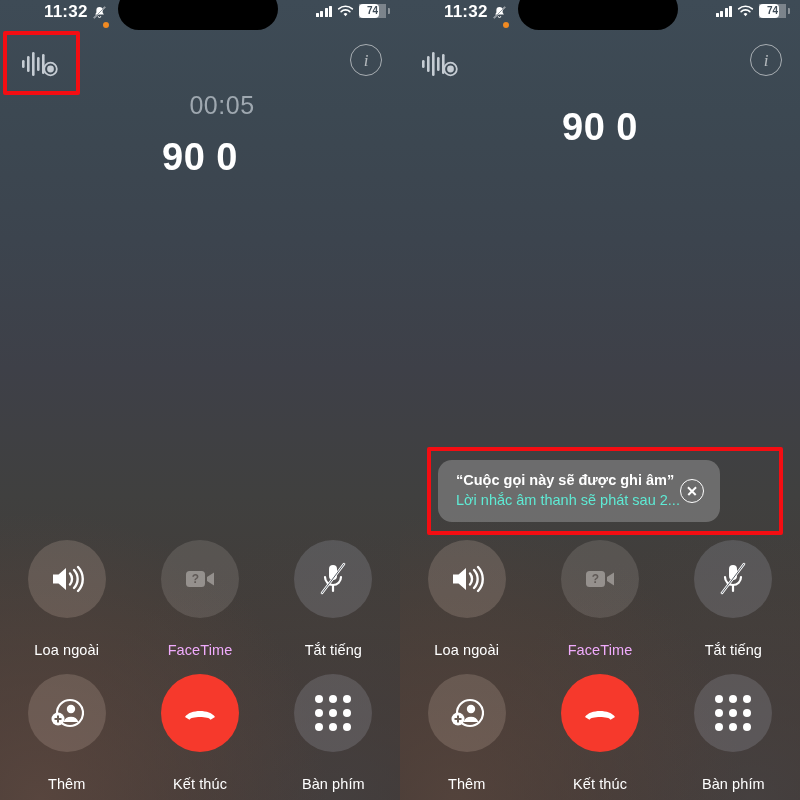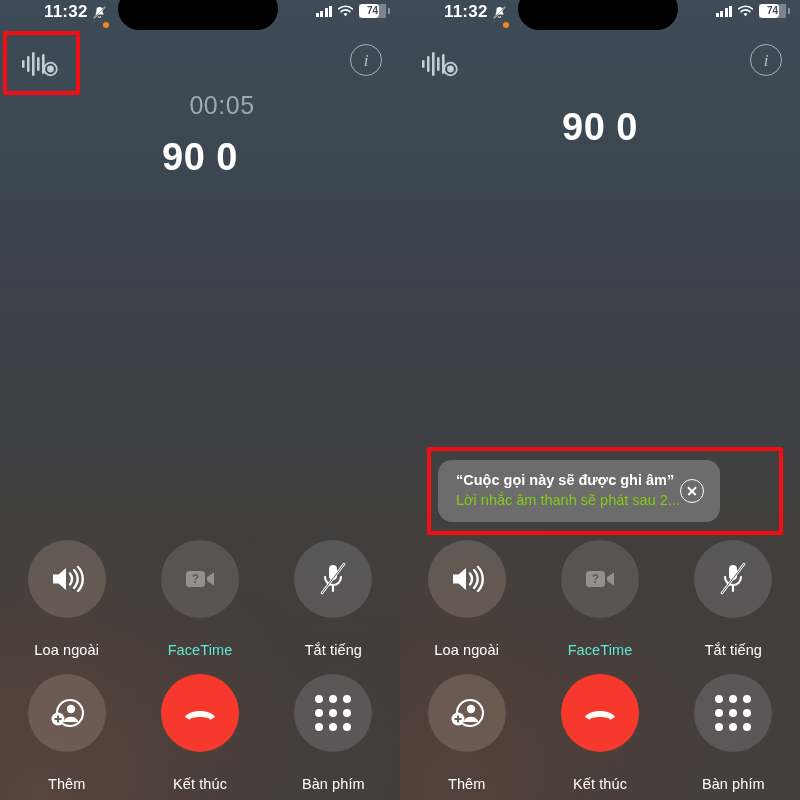--- a/index.html
+++ b/index.html
@@ -135,21 +135,21 @@
     background:rgba(124,124,124,0.74);
     border-radius:14px;
     display:flex; align-items:center;justify-content:flex-end;
   }
   .toast-text { flex:1; padding-left:18px; min-width:0; }
   .toast-title {
     font-size:14.5px; font-weight:bold; color:#ffffff;
     white-space:nowrap; line-height:1.35;
   }
   .toast-sub {
-    font-size:14.5px; color:#84cc16;
+    font-size:14.5px; color:#5eead4;
     white-space:nowrap; overflow:hidden; text-overflow:clip;
     line-height:1.35;
   }
   .toast-close {
     width:24px; height:24px; margin-right:16px; flex:0 0 auto;
     border-radius:50%; border:1.5px solid #ffffff;
     position:relative;
   }
   .toast-close::before, .toast-close::after {
     content:""; position:absolute; left:50%; top:50%;
@@ -173,21 +173,21 @@
     background:rgba(255,255,255,0.19);
   }
   .ctl-circle.warm  { background:rgba(219,196,180,0.20); }
   .ctl-circle.cool  { background:rgba(210,220,235,0.16); }
   .ctl-circle.dim   { background:rgba(200,195,192,0.17); }
   .ctl-circle.end   { background:#f6392c; }
   .ctl-label {
     margin-top:24px; font-size:14.5px; color:#ffffff;
     letter-spacing:0.1px;
   }
-  .ctl.disabled .ctl-label { color:#5eead4; }
+  .ctl.disabled .ctl-label { color:#f0abfc; }
   .ctl-icon { display:block; }
   .ctl-icon.faded { opacity:0.42; }
 
   
   .keypad { display:grid; grid-template-columns:repeat(3,8px); gap:6px; }
   .keypad span { width:8px; height:8px; border-radius:50%; background:#fff; display:block; }
 
   
   .hl {
     position:absolute; border:4px solid #f40d12; border-radius:2px;

